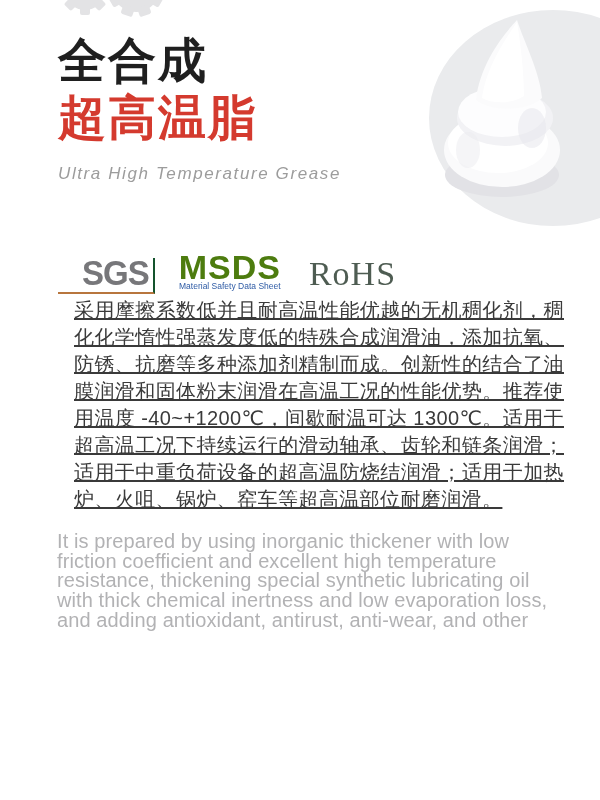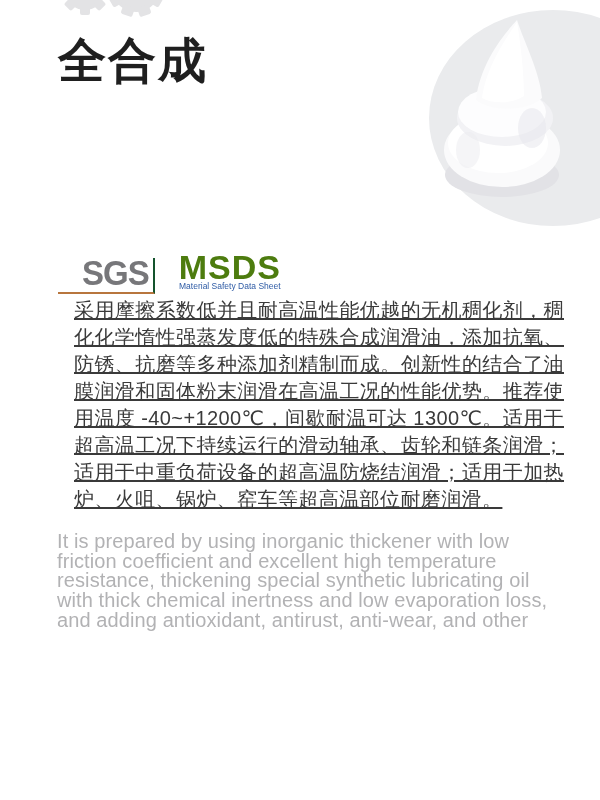--- a/index.html
+++ b/index.html
@@ -225,30 +225,35 @@
 
       <path d="M476,100 C480,62 506,32 517,20 C524,42 540,72 542,98 C528,112 490,112 476,100 Z" fill="#fbfbfc"></path>
       <path d="M482,98 C487,64 508,36 517,22 C520,40 524,70 524,96 C512,104 492,104 482,98 Z" fill="#ffffff"></path>
 
       <ellipse cx="532" cy="128" rx="14" ry="20" fill="#e8e8ec" opacity="0.55"></ellipse>
       <ellipse cx="468" cy="150" rx="12" ry="18" fill="#ebebef" opacity="0.5"></ellipse>
     </g>
   </svg>
 
   <div class="title-cn-black">全合成</div>
+  <div class="title-cn-red">超高温脂</div>
 
   <div class="subtitle-en">
+    <div>Ultra High Temperature Grease</div>
   </div>
 
   <div class="certs">
     <div class="cert-sgs">
       <div class="sgs-text">SGS</div>
     </div>
     <div class="cert-msds">
       <div class="msds-text">MSDS</div>
       <div class="msds-tagline">Material Safety Data Sheet</div>
     </div>
+    <div class="cert-rohs">
+      <div class="rohs-text">RoHS</div>
+    </div>
   </div>
 
   <p class="desc-cn">采用摩擦系数低并且耐高温性能优越的无机稠化剂，稠化化学惰性强蒸发度低的特殊合成润滑油，添加抗氧、防锈、抗磨等多种添加剂精制而成。创新性的结合了油膜润滑和固体粉末润滑在高温工况的性能优势。推荐使用温度 -40~+1200℃，间歇耐温可达 1300℃。适用于超高温工况下持续运行的滑动轴承、齿轮和链条润滑；适用于中重负荷设备的超高温防烧结润滑；适用于加热炉、火咀、锅炉、窑车等超高温部位耐磨润滑。</p>
   <p class="desc-en">It is prepared by using inorganic thickener with low friction coefficient and excellent high temperature resistance, thickening special synthetic lubricating oil with thick chemical inertness and low evaporation loss, and adding antioxidant, antirust, anti-wear, and other additives. It innovatively combines the performance advantages of oil film lubrication and solid powder lubrication at high temperature. The recommended operating temperature is -40~+1200°C, and can reach 1300 °C in the intermittent temperature resistance. It is suitable for lubrication of sliding bearings, gears and chains that are continuously operating under ultra-high temperature conditions; suitable for ultra-high temperature anti-sintering lubrication of medium and heavy load equipment; suitable for wear-resistant lubrication of ultra-high temperature parts such as heating furnace, fire nozzle as well as boiler and kiln car.</p>
 
 </div>
 
 </body></html>

